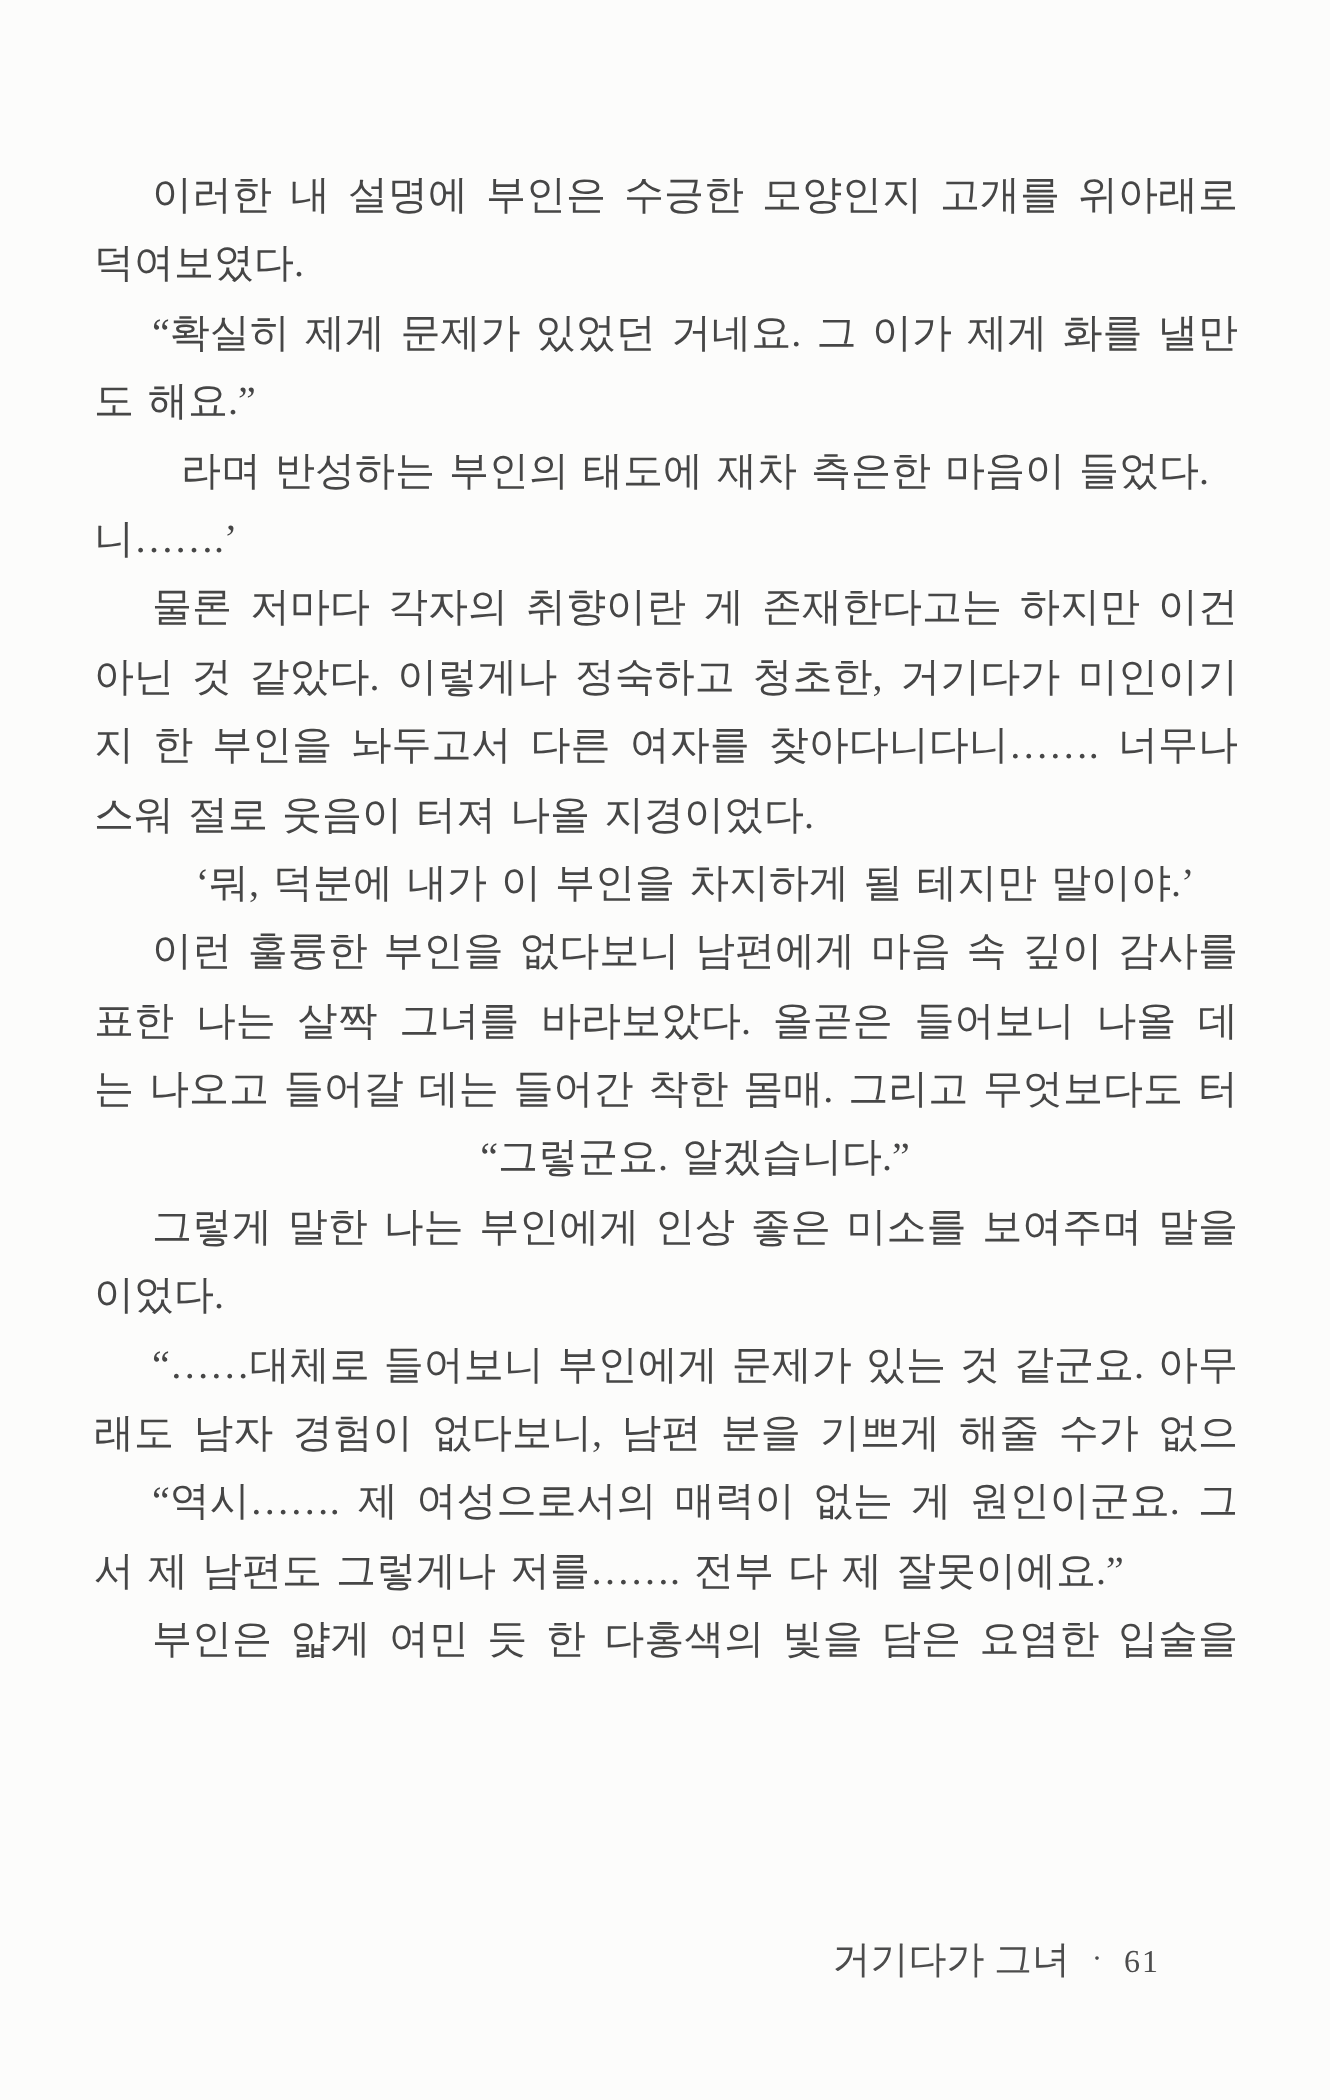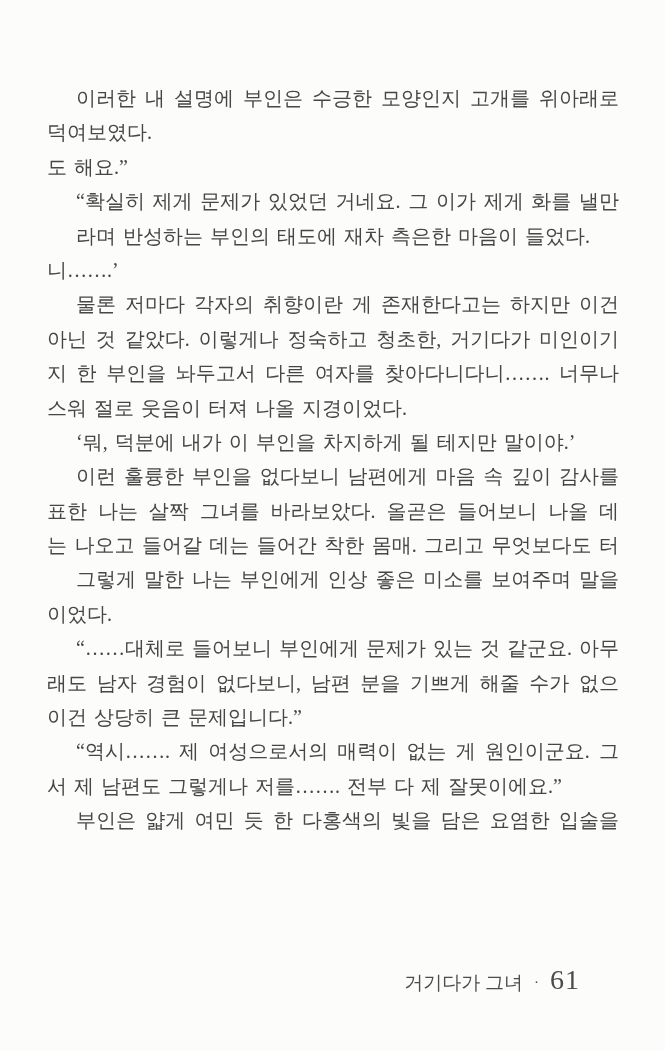--- a/index.html
+++ b/index.html
@@ -30,20 +30,21 @@
     font-size: 20px;
     line-height: 34.4px;
     height: 34.4px;
     word-spacing: 2px;
     white-space: normal;
     overflow: hidden;
     text-align: left;
   }
   .line.indent {
     padding-left: 29px;
+    text-align: center;
   }
   .line.justify {
     text-align: justify;
     text-align-last: justify;
   }
   .footer {
     position: absolute;
     top: 966px;
     left: 0;
     width: 580px;
@@ -53,48 +54,48 @@
     line-height: 28px;
     white-space: nowrap;
   }
   .footer .sep {
     display: inline-block;
     margin: 0 11px;
     font-size: 15px;
     vertical-align: 2px;
   }
   .footer .page-num {
-    font-size: 28px;
+    font-size: 16px;
     letter-spacing: 1px;
   }
 </style>
 </head>
 <body>
 
 <div class="page">
   <div class="body-text">
       <div class="line indent justify">이러한 내 설명에 부인은 수긍한 모양인지 고개를 위아래로 끄</div>
       <div class="line">덕여보였다.</div>
+      <div class="line indent justify">“확실히 제게 문제가 있었던 거네요. 그 이가 제게 화를 낼만</div>
       <div class="line">도 해요.”</div>
-      <div class="line indent justify">“확실히 제게 문제가 있었던 거네요. 그 이가 제게 화를 낼만</div>
       <div class="line indent">라며 반성하는 부인의 태도에 재차 측은한 마음이 들었다.</div>
       <div class="line">니…….’</div>
       <div class="line indent justify">물론 저마다 각자의 취향이란 게 존재한다고는 하지만 이건 좀</div>
       <div class="line justify">아닌 것 같았다. 이렇게나 정숙하고 청초한, 거기다가 미인이기까</div>
       <div class="line justify">지 한 부인을 놔두고서 다른 여자를 찾아다니다니……. 너무나 우</div>
       <div class="line">스워 절로 웃음이 터져 나올 지경이었다.</div>
       <div class="line indent">‘뭐, 덕분에 내가 이 부인을 차지하게 될 테지만 말이야.’</div>
       <div class="line indent justify">이런 훌륭한 부인을 없다보니 남편에게 마음 속 깊이 감사를</div>
       <div class="line justify">표한 나는 살짝 그녀를 바라보았다. 올곧은 들어보니 나올 데</div>
       <div class="line justify">는 나오고 들어갈 데는 들어간 착한 몸매. 그리고 무엇보다도 터</div>
+      <div class="line indent">“그렇군요. 알겠습니다.”</div>
       <div class="line indent justify">그렇게 말한 나는 부인에게 인상 좋은 미소를 보여주며 말을</div>
       <div class="line">이었다.</div>
       <div class="line indent justify">“……대체로 들어보니 부인에게 문제가 있는 것 같군요. 아무</div>
       <div class="line justify">래도 남자 경험이 없다보니, 남편 분을 기쁘게 해줄 수가 없으니.</div>
-      <div class="line">이건 상당히 큰 문제입니다.”</div>
       <div class="line indent justify">“역시……. 제 여성으로서의 매력이 없는 게 원인이군요. 그래</div>
       <div class="line">서 제 남편도 그렇게나 저를……. 전부 다 제 잘못이에요.”</div>
       <div class="line indent justify">부인은 얇게 여민 듯 한 다홍색의 빛을 담은 요염한 입술을 벌</div>
     </div>
   <div class="footer">
     <span>거기다가 그녀</span><span class="sep">·</span><span class="page-num">61</span>
   </div>
 </div>
 
 </body></html>

